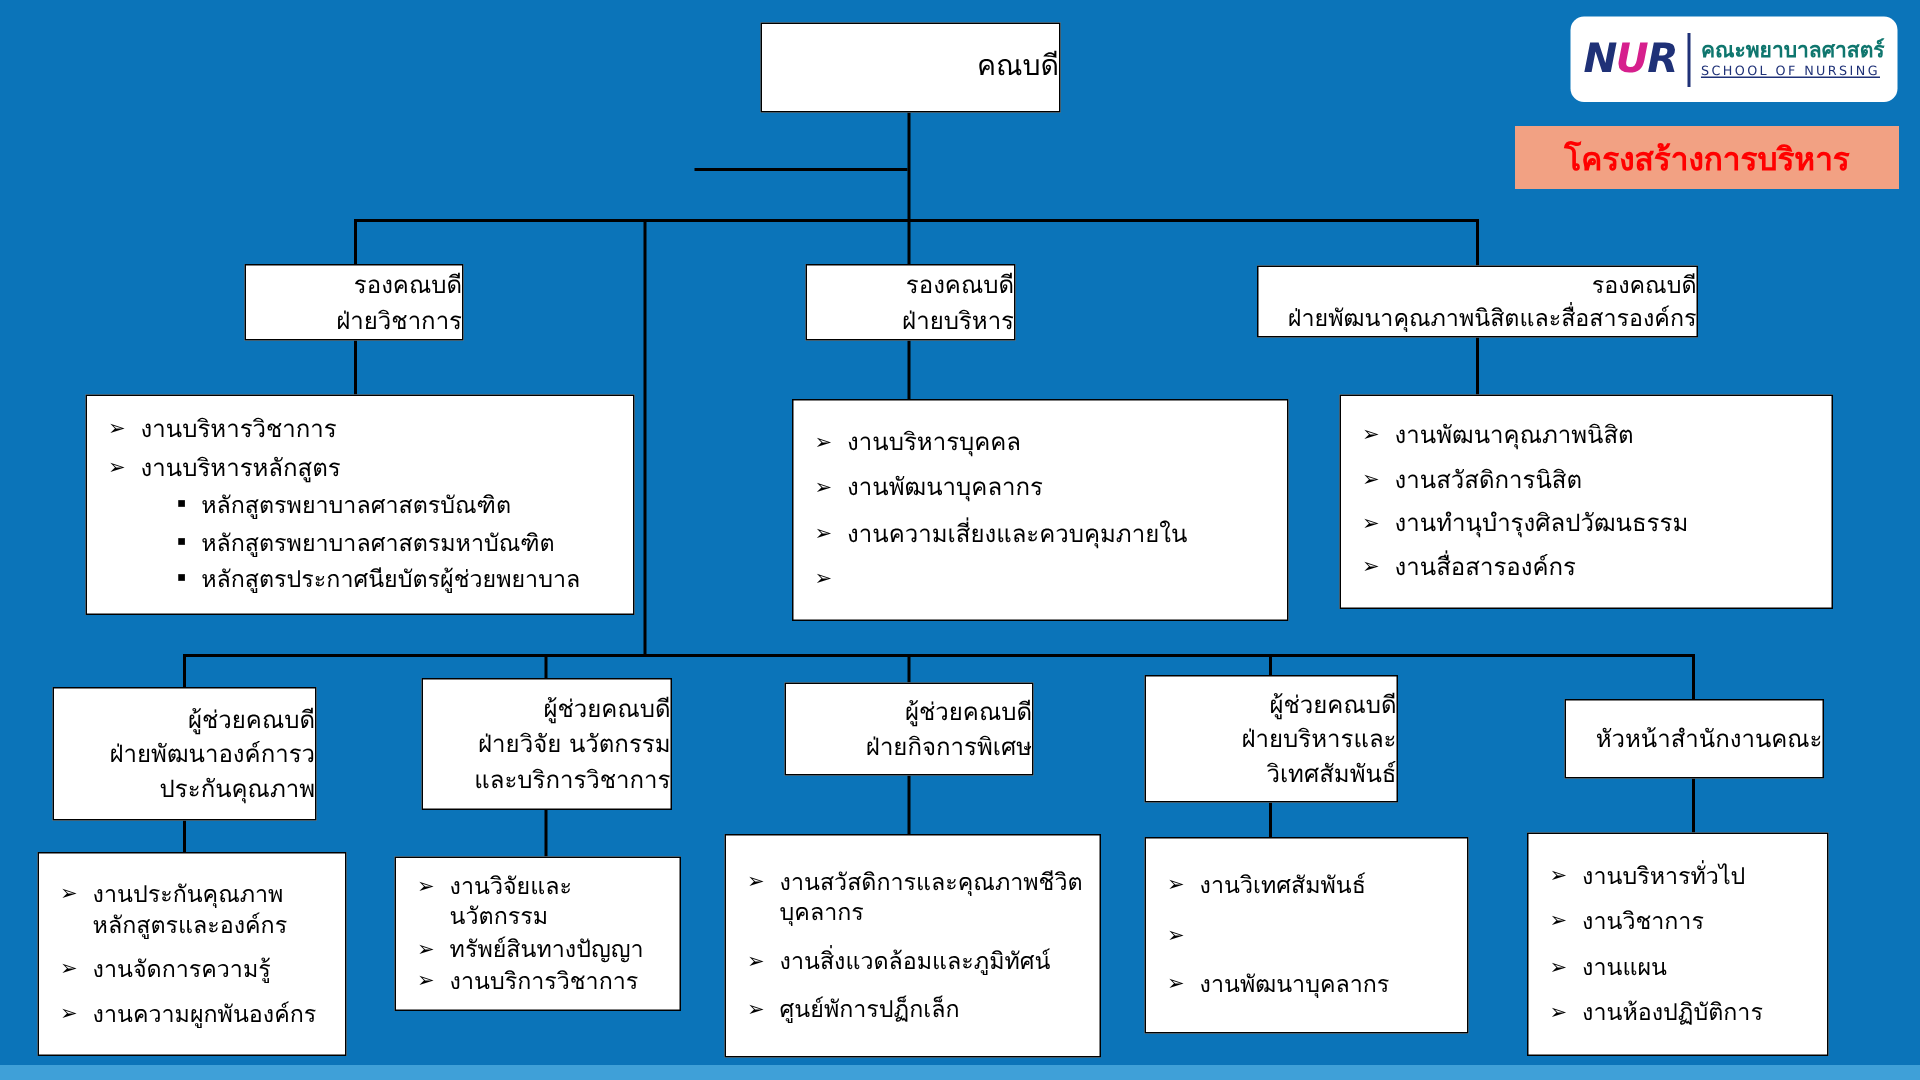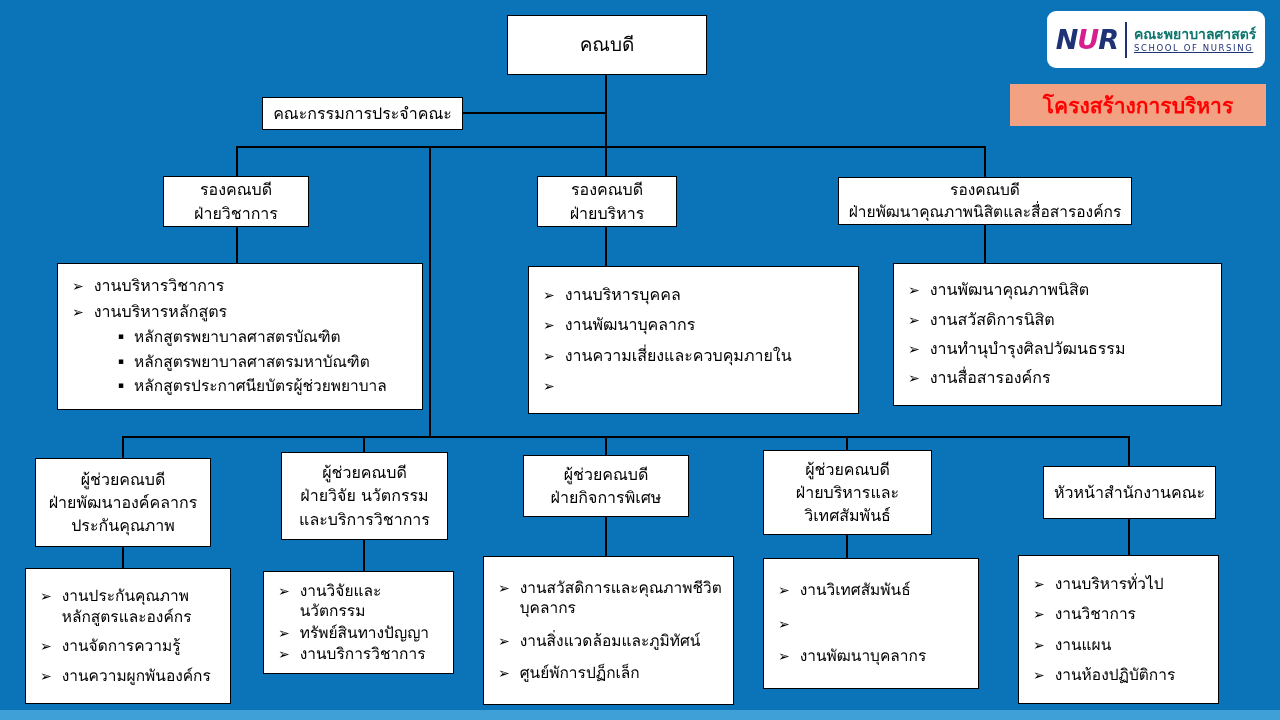--- a/index.html
+++ b/index.html
@@ -7,21 +7,21 @@
   body { font-family:"DejaVu Sans","Liberation Sans",sans-serif; }
   .stage { position:relative; width:1280px; height:720px; background:#0B74B9; overflow:hidden; }
   .footer-strip { position:absolute; left:0; bottom:0; width:1280px; height:10px; background:#3FA0D8; }
 
   
   .hline { position:absolute; height:2px; background:#000; }
   .vline { position:absolute; width:2px; background:#000; }
 
   
   .node { position:absolute; background:#fff; border:1px solid #000; color:#000;
-          display:flex; flex-direction:column; align-items:center; justify-content:center;
+          display:flex; flex-direction:column; align-items:flex-end; justify-content:center;
           text-align:center; line-height:1.45; }
 
   #dean      { left:507px; top:15px;  width:200px; height:60px; font-size:19px; }
   #committee { left:262px; top:97px;  width:201px; height:33px; font-size:16px; }
 
   #dep1 { left:163px; top:176px; width:146px; height:51px; font-size:16px; }
   #dep2 { left:537px; top:176px; width:140px; height:51px; font-size:16px; }
   #dep3 { left:838px; top:177px; width:294px; height:48px; font-size:15.5px; }
 
   #asst1 { left:35px;   top:458px; width:176px; height:89px; font-size:16px; }
@@ -108,23 +108,20 @@
       <div class="logo-en">SCHOOL OF NURSING</div>
     </div>
   </div>
 
   <div id="badge">โครงสร้างการบริหาร</div>
 
   <div class="node" id="dean">
     <div>คณบดี</div>
   </div>
 
-  <div class="node" id="committee">
-    <div>คณะกรรมการประจำคณะ</div>
-  </div>
 
   <div class="node" id="dep1">
     <div>รองคณบดี</div>
     <div>ฝ่ายวิชาการ</div>
   </div>
   <div class="node" id="dep2">
     <div>รองคณบดี</div>
     <div>ฝ่ายบริหาร</div>
   </div>
   <div class="node" id="dep3">
@@ -187,21 +184,21 @@
       <span class="txt">งานทำนุบำรุงศิลปวัฒนธรรม</span>
     </div>
     <div class="task">
       <span class="marker">➢</span>
       <span class="txt">งานสื่อสารองค์กร</span>
     </div>
   </div>
 
   <div class="node" id="asst1">
     <div>ผู้ช่วยคณบดี</div>
-    <div>ฝ่ายพัฒนาองค์คลากร</div>
+    <div>ฝ่ายพัฒนาองค์การว</div>
     <div>ประกันคุณภาพ</div>
   </div>
   <div class="node" id="asst2">
     <div>ผู้ช่วยคณบดี</div>
     <div>ฝ่ายวิจัย นวัตกรรม</div>
     <div>และบริการวิชาการ</div>
   </div>
   <div class="node" id="asst3">
     <div>ผู้ช่วยคณบดี</div>
     <div>ฝ่ายกิจการพิเศษ</div>

